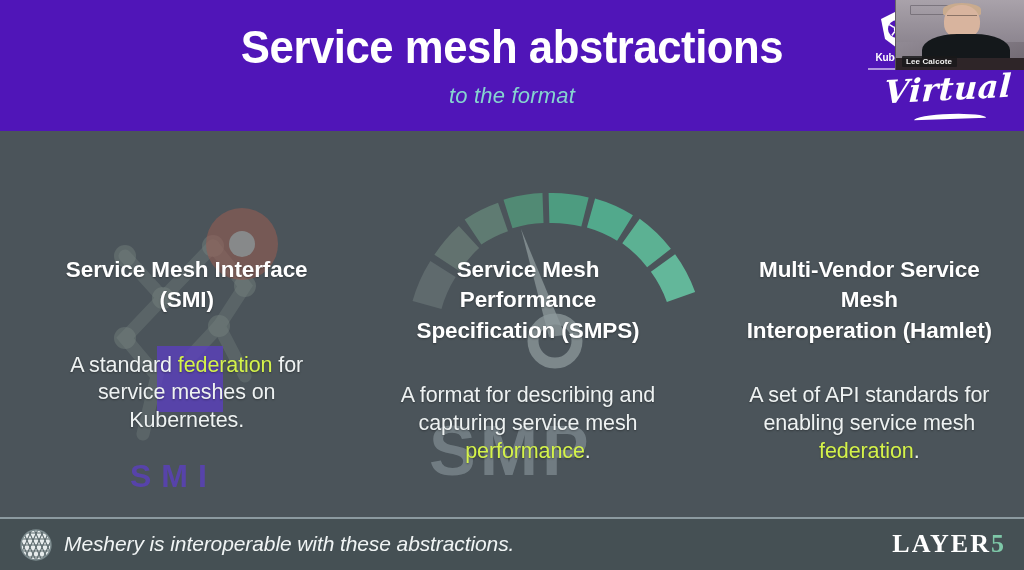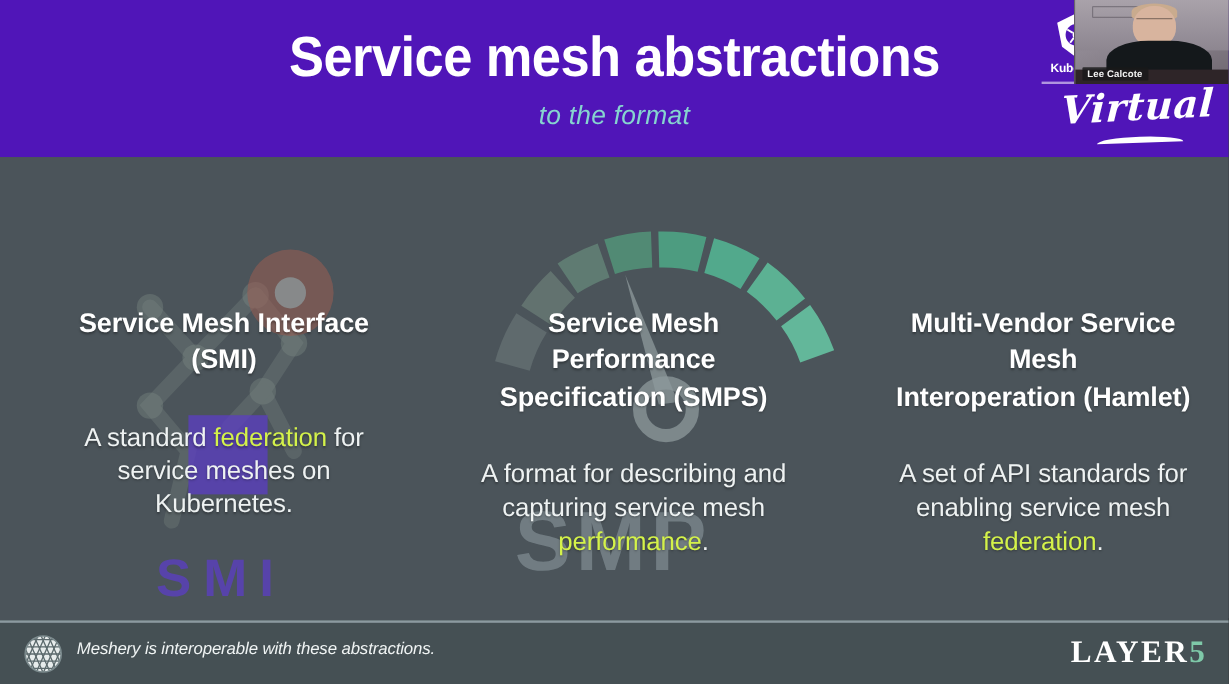--- a/index.html
+++ b/index.html
@@ -187,21 +187,21 @@
     pointer-events: none;
   }
   
   #wm-smi { left: 95px; top: 55px; width: 200px; height: 270px; }
   #wm-smi svg { display: block; }
   #wm-smi-text {
     position: absolute;
     left: 35px; top: 272px;
     color: #5b3fbf;
     opacity: 0.80;
-    font-size: 44px;
+    font-size: 32px;
     font-weight: 700;
     letter-spacing: 10px;
   }
   
   #wm-smp { left: 405px; top: 30px; width: 300px; height: 300px; }
   #wm-smp-text {
     position: absolute;
     left: 24px; top: 255px;
     color: rgba(120,132,138,0.85);
     font-size: 70px;
@@ -259,21 +259,21 @@
   }
   #meshery-logo {
     position: absolute;
     left: 20px; top: 10px;
     width: 32px; height: 32px;
   }
   #footer-text {
     position: absolute;
     left: 64px; top: 13px;
     color: #f0f4f4;
-    font-size: 14px;
+    font-size: 21px;
     font-style: italic;
     font-weight: 400;
     letter-spacing: -0.1px;
   }
   #layer5-logo {
     position: absolute;
     right: 18px; top: 12px;
     font-size: 26px;
     font-weight: 700;
     letter-spacing: 2px;

